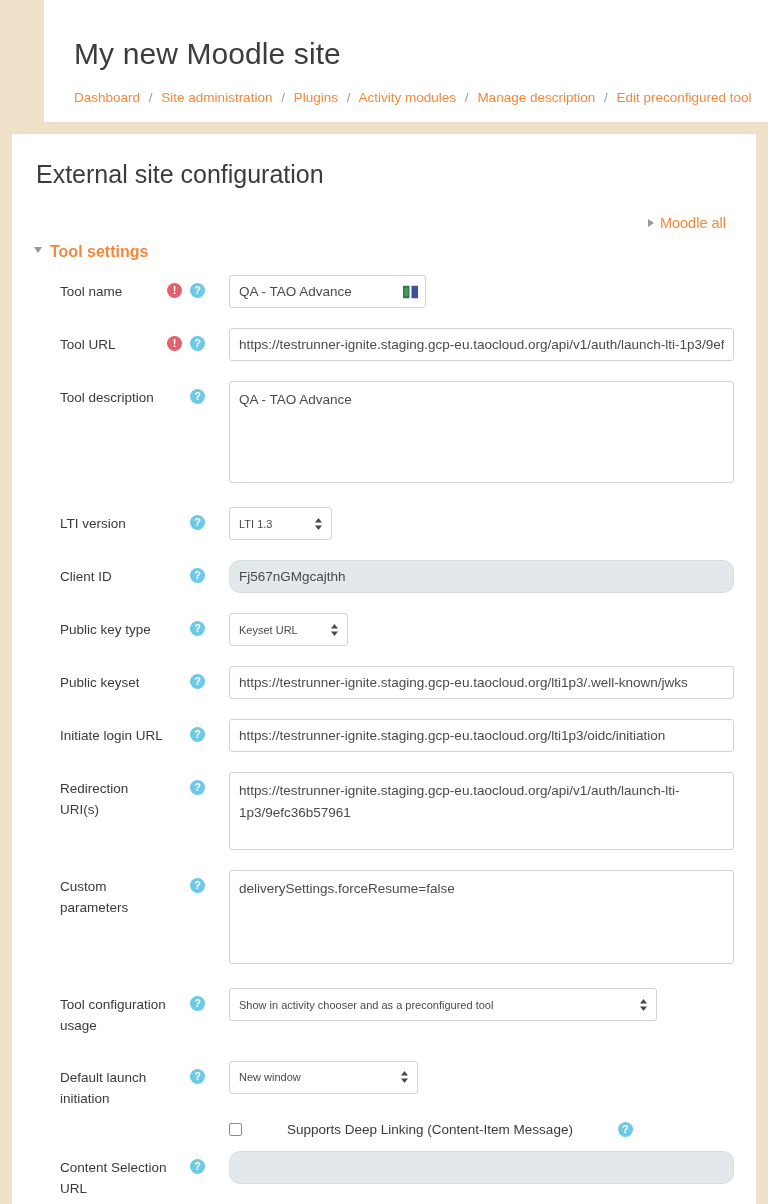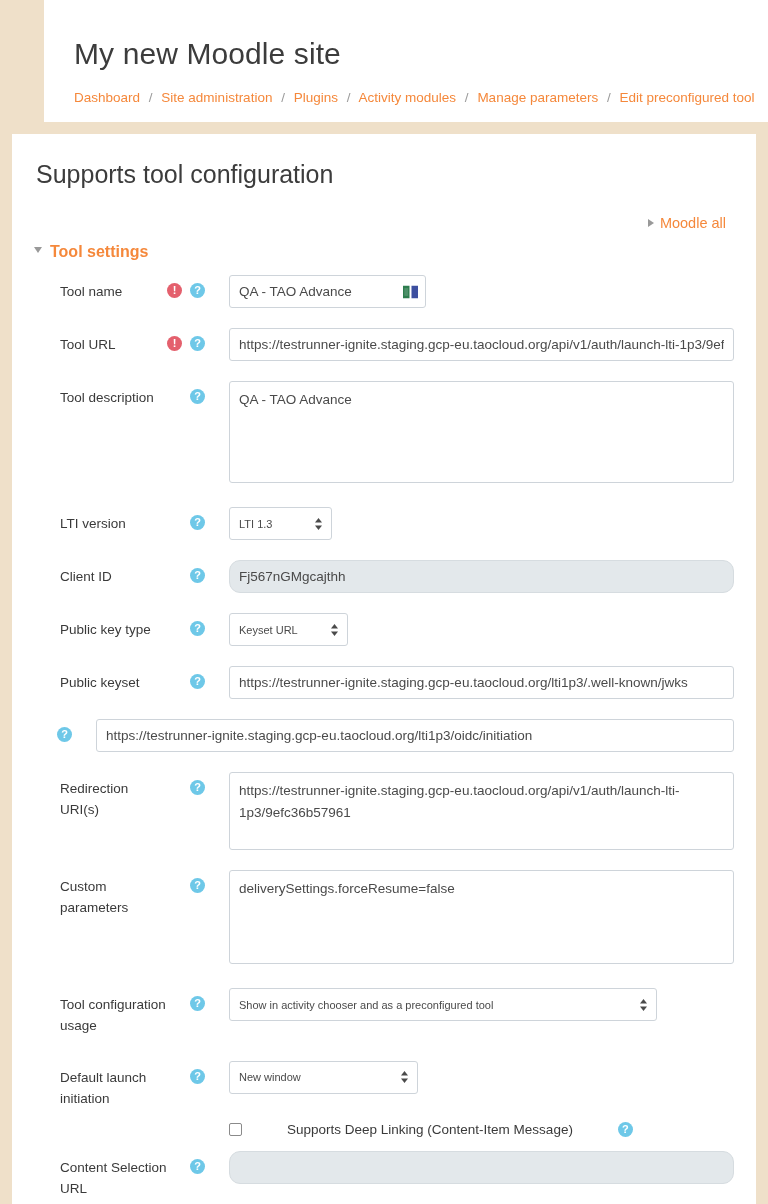--- a/index.html
+++ b/index.html
@@ -249,29 +249,29 @@
   <h1 class="site-title">My new Moodle site</h1>
   <nav class="breadcrumb">
     <a href="#">Dashboard</a>
     <span class="sep">/</span>
     <a href="#">Site administration</a>
     <span class="sep">/</span>
     <a href="#">Plugins</a>
     <span class="sep">/</span>
     <a href="#">Activity modules</a>
     <span class="sep">/</span>
-    <a href="#">Manage parameters</a>
+    <a href="#">Manage description</a>
     <span class="sep">/</span>
     <a href="#">Edit preconfigured tool</a>
   </nav>
 </div>
 
 <div class="main-card">
 
-  <h2 class="page-title">Supports tool configuration</h2>
+  <h2 class="page-title">External site configuration</h2>
 
   <div class="expand-row">
     <a class="expand-link" href="#"><span class="tri-right"></span><span>Moodle all</span></a>
   </div>
 
   <div class="section-header">
     <span class="tri-down"></span><span>Tool settings</span>
   </div>
 
   <div class="frow">
@@ -388,20 +388,21 @@
       <span class="ico ico-help">?</span>
     </div>
     <div class="fcontrol">
       <input class="txt w-full" type="text" value="https://testrunner-ignite.staging.gcp-eu.taocloud.org/lti1p3/.well-known/jwks" style="">
     </div>
   </div>
 
   <div class="spacer-20"></div>
 
   <div class="frow">
+    <div class="flabel">Initiate login URL</div>
     <div class="ficons">
       <span class="ico-spacer"></span>
       <span class="ico ico-help">?</span>
     </div>
     <div class="fcontrol">
       <input class="txt w-full" type="text" value="https://testrunner-ignite.staging.gcp-eu.taocloud.org/lti1p3/oidc/initiation" style="">
     </div>
   </div>
 
   <div class="spacer-20"></div>

